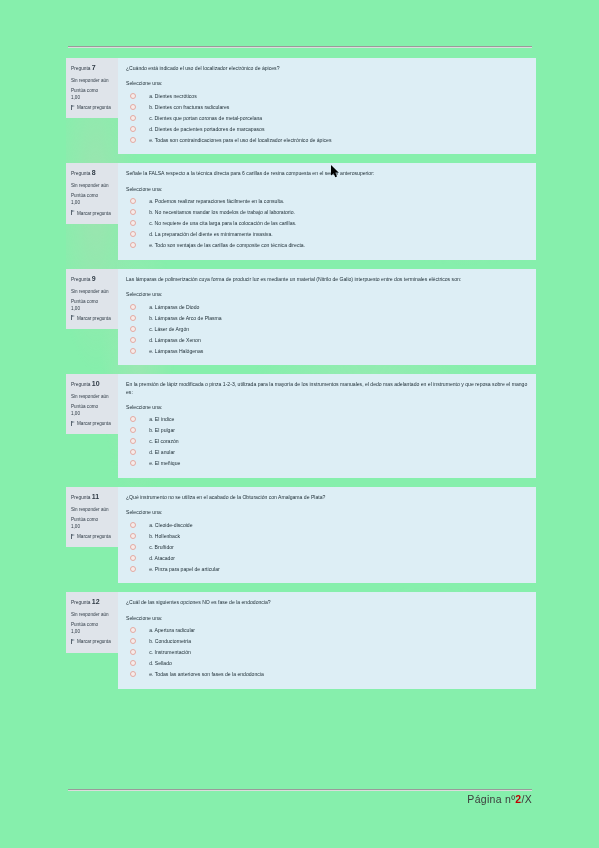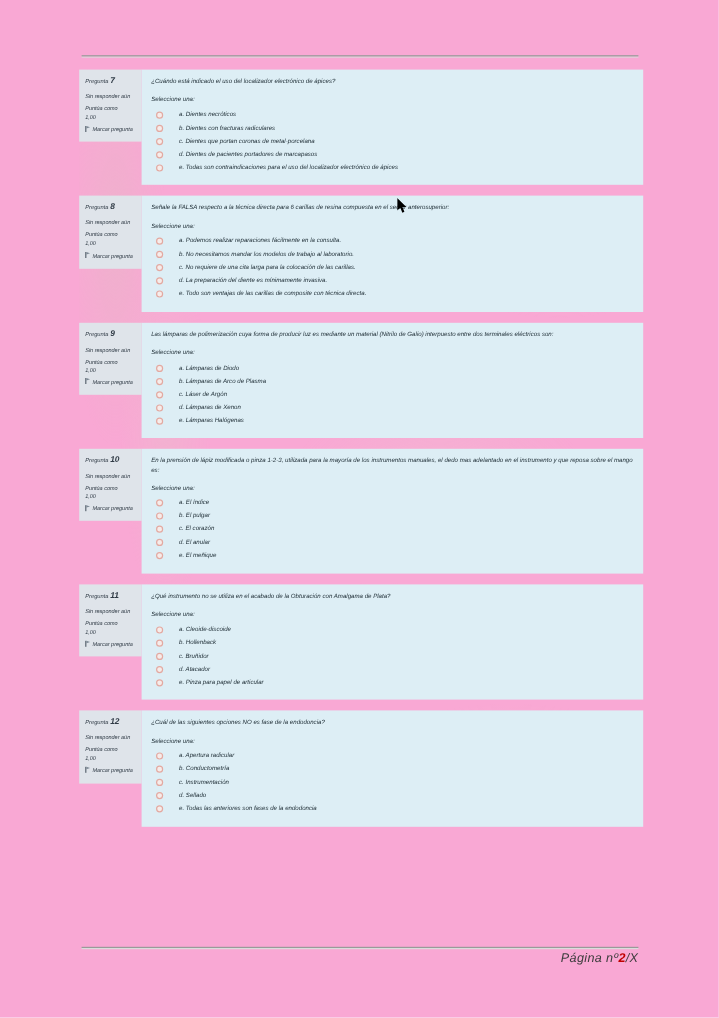--- a/index.html
+++ b/index.html
@@ -12,22 +12,21 @@
     background: #ffffff;
     font-family: "Liberation Sans", sans-serif;
     overflow: hidden;
     position: relative;
   }
 
   
   .page {
     position: absolute;
     inset: 0;
-    background: #f9a8d4;
-    font-style: italic;
+    background: #86efac;
   }
 
   .header-rule {
     position: absolute;
     left: 68px;
     top: 46px;
     width: 464px;
     height: 1px;
     background: #9a9a9a;
     box-shadow: 0 1px 0 #dcdcdc;

